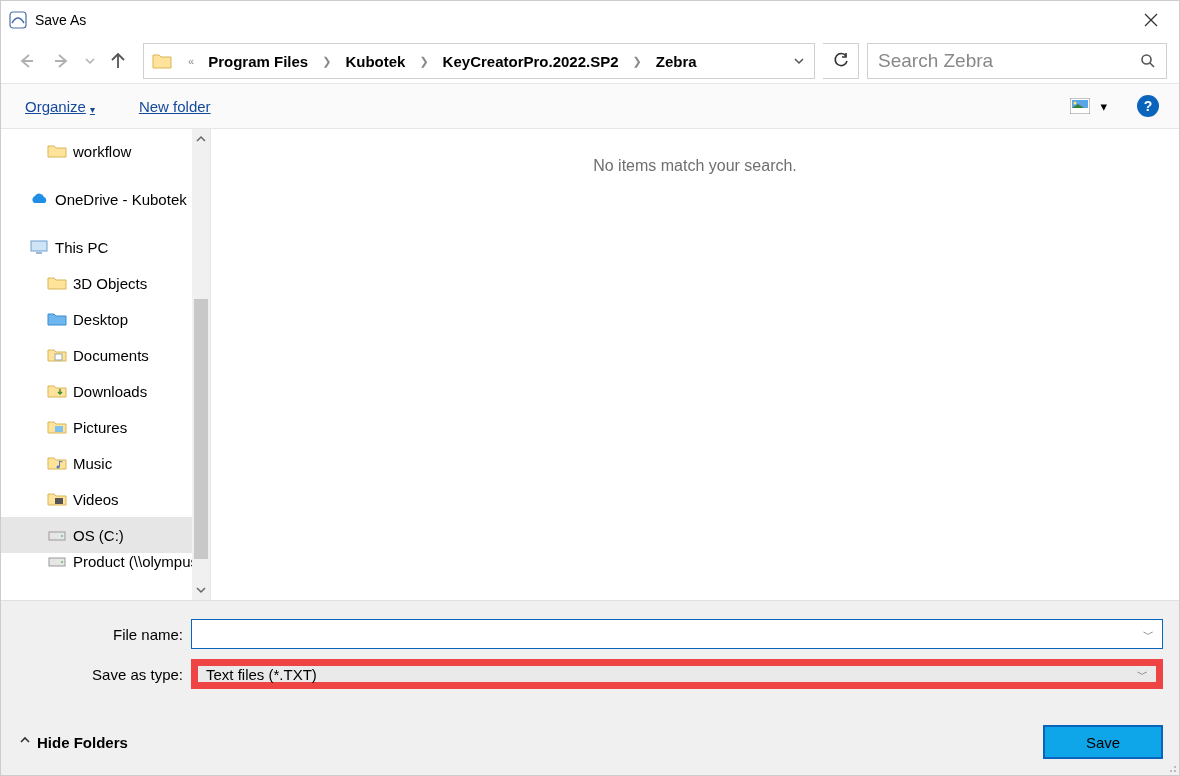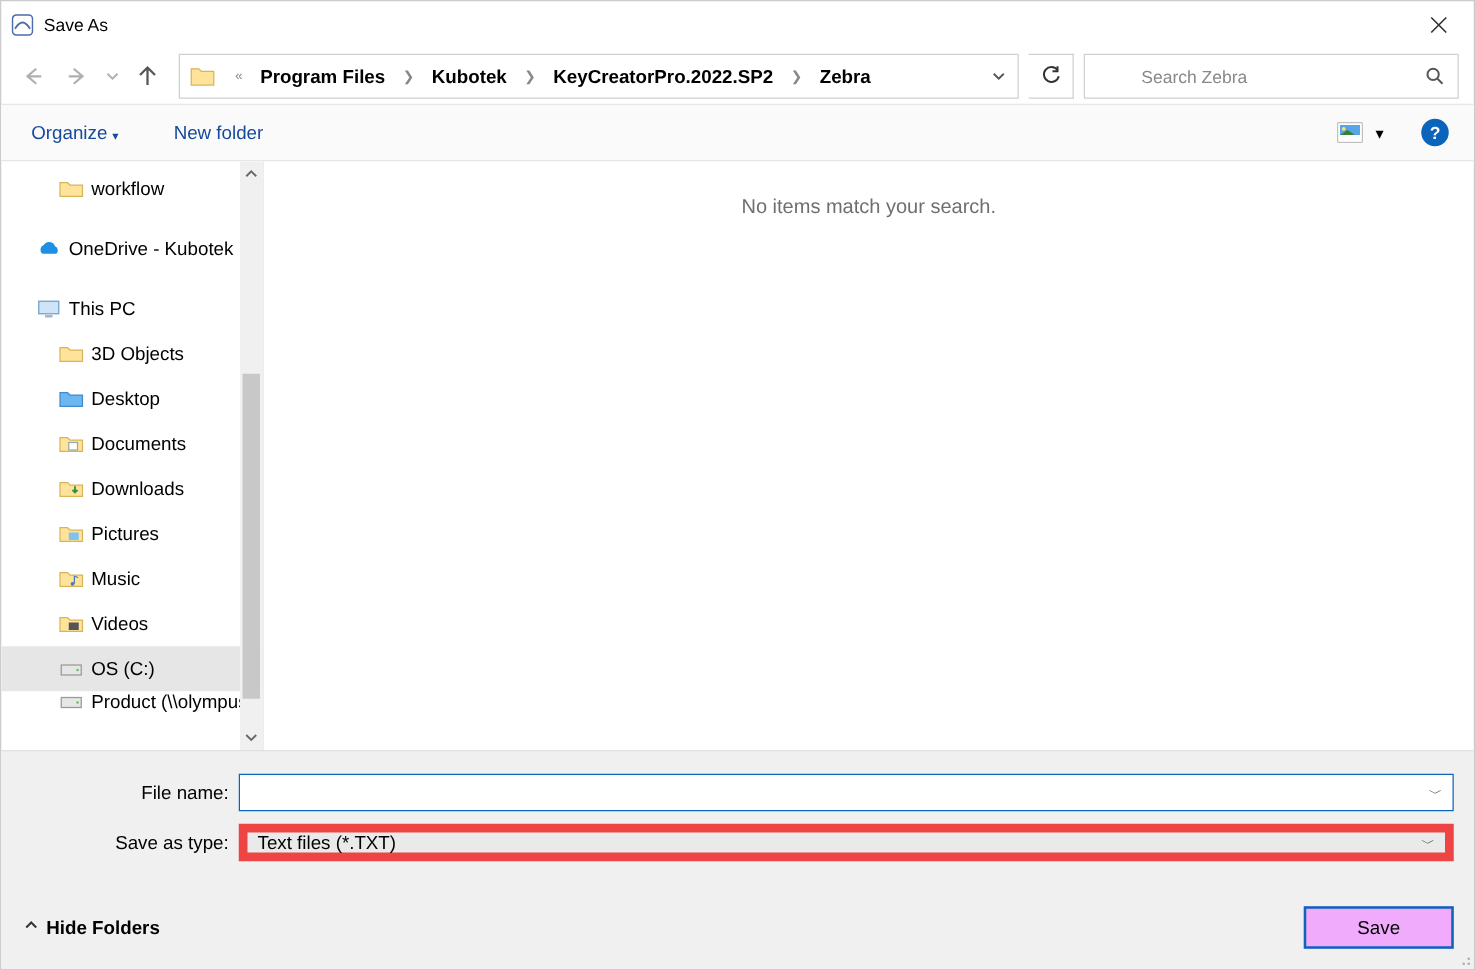--- a/index.html
+++ b/index.html
@@ -17,26 +17,26 @@
   .navbtn { width:34px; height:34px; display:flex; align-items:center; justify-content:center; color:#7d7d7d; cursor:default; }
   .navbtn.active{ color:#555; cursor:pointer;}
   .breadcrumb { flex:1; height:36px; border:1px solid #d0d0d0; display:flex; align-items:center; padding:0 4px; margin:0 6px; }
   .bc-folder-icon { margin: 0 6px 0 4px; }
   .bc-sep { color:#888; margin: 0 10px; font-size:11px;}
   .bc-item { padding: 3px 4px; cursor:pointer; font-size:15px;font-weight:bold;}
   .bc-fill{flex:1;}
   .bc-dd { width:22px; display:flex; justify-content:center; color:#555; cursor:pointer;}
   .refresh { width:36px; height:36px; display:flex; align-items:center; justify-content:center; border:1px solid #d0d0d0; border-left:none; cursor:pointer;}
   .searchbox { width:300px; height:36px; border:1px solid #d0d0d0; display:flex; align-items:center; padding:0 10px; margin-left:6px;}
-  .searchbox input { border:none; outline:none; flex:1; font-size:14px; background:transparent; color:#14532d;margin-left:35px;}
+  .searchbox input { border:none; outline:none; flex:1; font-size:19px; background:transparent; color:#14532d;}
   .searchbox input::placeholder{color:#888;}
   .searchbox .sicon{ color:#555;}
   
   .toolbar { height:46px; border-top:1px solid #e6e6e6; border-bottom:1px solid #e6e6e6; background:#fafafa; display:flex; align-items:center; padding:0 20px; }
-  .tbtn { color:#16499c; font-size:15px; cursor:pointer; padding:4px 4px; display:flex; align-items:flex-end; gap:4px;}
+  .tbtn { color:#16499c; font-size:15px; cursor:pointer; padding:4px 4px; display:flex; align-items:flex-end; gap:4px;text-decoration:underline;}
   .tbtn .dd{font-size:10px;}
   .tspacer{flex:1;}
   .viewbtn { display:flex; align-items:center; gap:10px; margin-right:30px; cursor:pointer;}
   .helpbtn { width:22px;height:22px;border-radius:50%; background:#0a64bc; color:#fff; display:flex;align-items:center;justify-content:center; font-weight:bold; font-size:14px; cursor:pointer;}
   
   .body { flex:1; display:flex; overflow:hidden;}
   .tree { width:210px; border-right:1px solid #e6e6e6; position:relative; overflow:hidden;}
   .tree-inner{ padding-top:4px;}
   .tree-item { height:36px; display:flex; align-items:center; gap:8px; padding-left:46px; font-size:15px; cursor:pointer; white-space:nowrap; overflow:hidden;}
   .tree-item.root{ padding-left:28px; font-size:15px; }
@@ -53,21 +53,21 @@
   .formlabel { width:180px; text-align:right; padding-right:8px; font-size:15px;}
   .combo { flex:1; height:30px; border:7px solid #ef4444; background:#fff; display:flex; align-items:center; padding:0 8px; position:relative; margin-right:6px;}
   .combo.filename { border:1px solid #0a64bc;}
   .combo input{ border:none; outline:none; flex:1; font-size:15px; background:transparent;}
   .combo .caret{ color:#555; font-size:11px;}
   .combo.type { background:#eaeaea;}
   .actionrow { display:flex; align-items:center; padding: 26px 6px 6px 8px;}
   .hidefolders{ display:flex; align-items:flex-start; gap:6px; font-size:15px; cursor:pointer;font-weight:bold;}
   .actspacer{flex:1;}
   .btn { width:120px; height:34px; border:1px solid #8a8a8a; background:#e1e1e1; font-size:15px; cursor:pointer; margin-left:16px;}
-  .btn.primary{ border:2px solid #0a64bc; background:#f0abfc;}
+  .btn.primary{ border:2px solid #0a64bc; background:#0ea5e9;}
   .resize-grip{ position:absolute; right:2px; bottom:2px; width:12px; height:12px; color:#b0b0b0;}
   svg{display:block;}
 </style>
 </head>
 <body>
 
 <div class="window">
 
   <div class="titlebar">
     <span class="app-icon">

